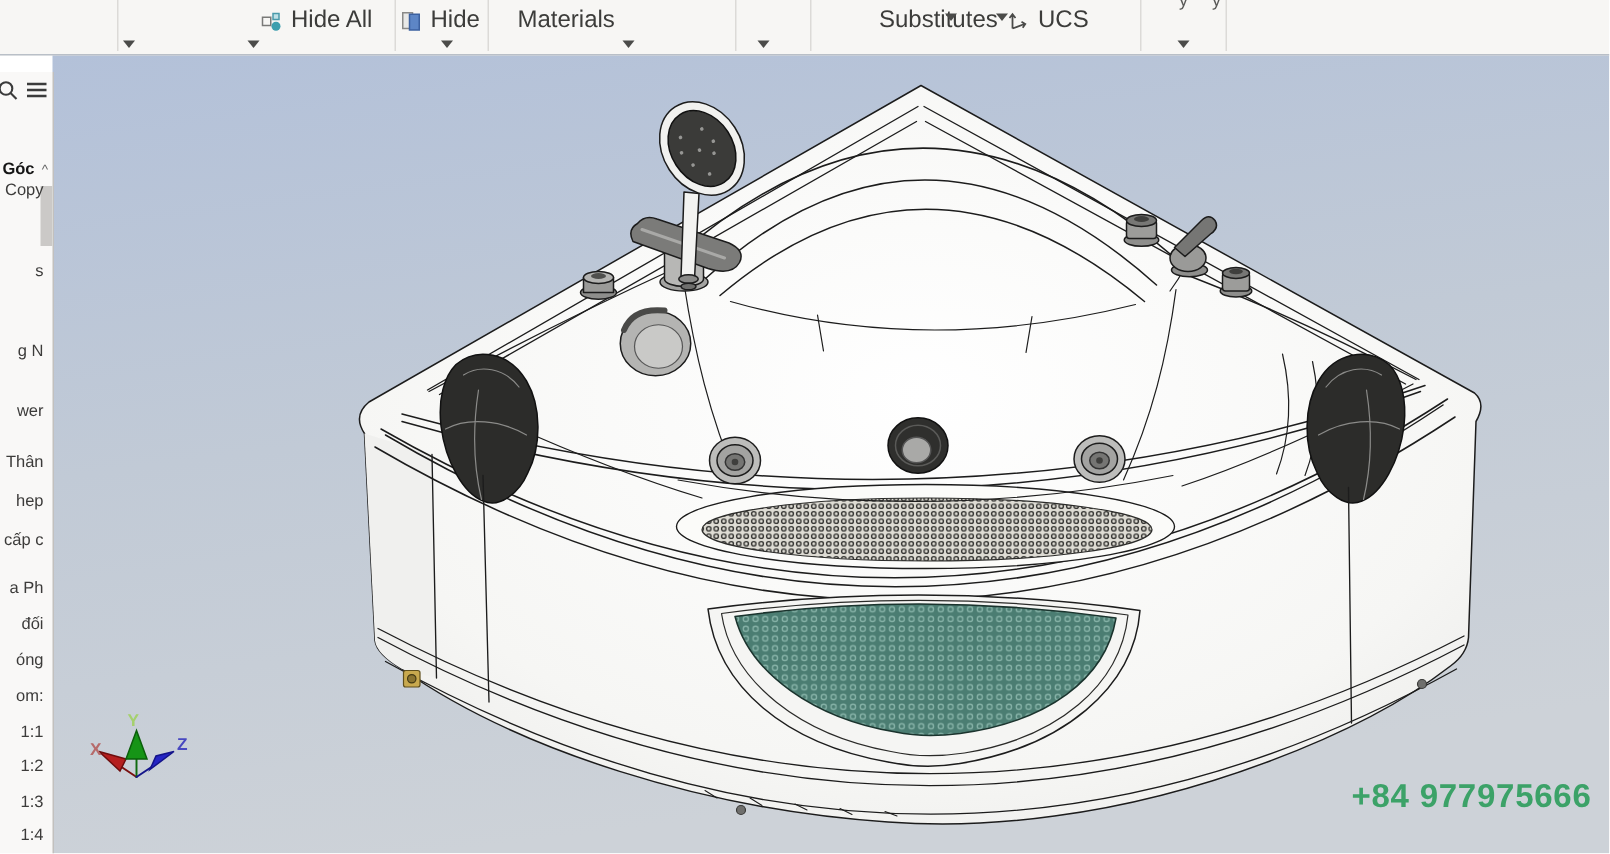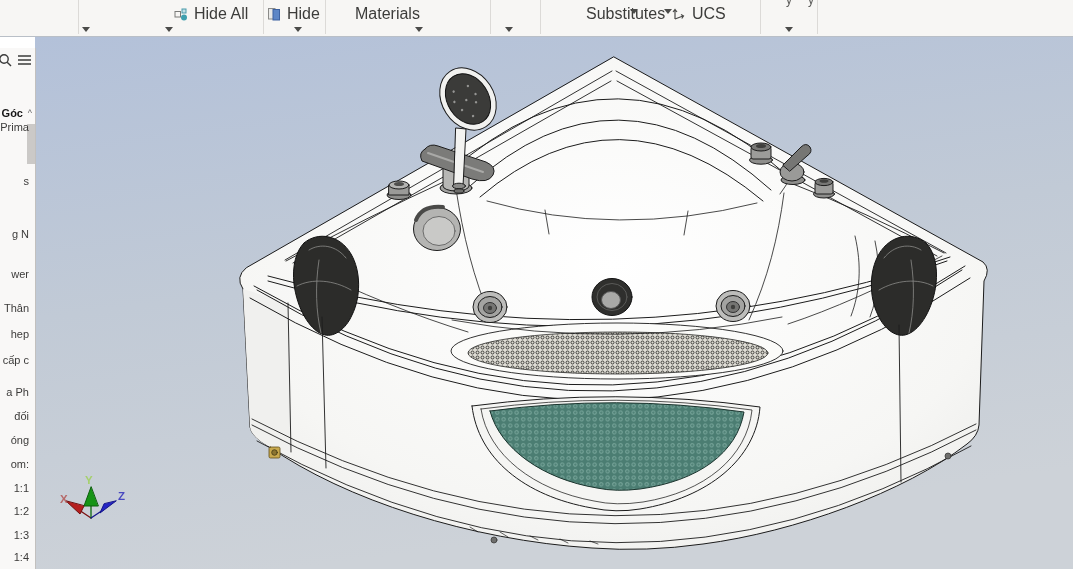--- a/index.html
+++ b/index.html
@@ -195,20 +195,21 @@
       <path d="M91,518 L91,504" stroke="#0f6a0f" stroke-width="1.3"></path>
       <polygon points="91,487 84,506 98,506" fill="#169416" stroke="#0a5f0a"></polygon>
       <path d="M91,518 L103,510" stroke="#15158a" stroke-width="1.3"></path>
       <polygon points="116,501 100,513 104,504" fill="#2525c4" stroke="#14148a"></polygon>
       <text x="60" y="503" font-size="11.5" font-weight="bold" fill="#b66a6a" stroke="none" font-family="Liberation Sans, sans-serif">X</text>
       <text x="85" y="484" font-size="11.5" font-weight="bold" fill="#a5d06e" stroke="none" font-family="Liberation Sans, sans-serif">Y</text>
       <text x="118" y="500" font-size="11.5" font-weight="bold" fill="#4848c0" stroke="none" font-family="Liberation Sans, sans-serif">Z</text>
     </g>
   </svg>
 
+  <div class="phone">+84 977975666</div>
 
   <div class="toolbar">
     <div class="tdiv" style="left:78px"></div>
     <div class="tdiv" style="left:263px"></div>
     <div class="tdiv" style="left:325px"></div>
     <div class="tdiv" style="left:490px"></div>
     <div class="tdiv" style="left:540px"></div>
     <div class="tdiv" style="left:760px"></div>
     <div class="tdiv" style="left:817px"></div>
 
@@ -222,21 +223,21 @@
     </div>
 
     <div class="tbtn" style="left:263px">
       <svg width="15" height="14">
         <rect x="1.5" y="1.5" width="6.5" height="10.5" fill="#e9e9e7" stroke="#8a8a88"></rect>
         <rect x="6" y="2.5" width="6.5" height="10.5" fill="#5d86c6" stroke="#3c61a0"></rect>
       </svg>
       <span>Hide</span>
     </div>
 
-    <div class="tbtn" style="left:351px">
+    <div class="tbtn" style="left:341px">
       <span>Materials</span>
     </div>
 
     <div class="tbtn" style="left:582px">
       <span>Substitutes</span>
     </div>
     <span class="arrow" style="left:630px;top:9px"></span>
     <span class="arrow" style="left:664px;top:9px"></span>
 
     <div class="tbtn" style="left:667px">
@@ -265,21 +266,21 @@
     <svg class="sicon" style="left:17px;top:6px" width="15" height="12">
       <path d="M1,2 H14 M1,6 H14 M1,10 H14" stroke="#3b3b3b" stroke-width="1.7"></path>
     </svg>
 
     <div class="thumb"></div>
 
     <div class="sitem hdr" style="top:59px">
       <span>Góc</span>
       <span class="chev">^</span>
     </div>
-    <div class="sitem" style="top:73px"><span>Prima</span></div>
+    <div class="sitem" style="top:73px"><span>Copy</span></div>
     <div class="sitem" style="top:127px"><span>s</span></div>
     <div class="sitem" style="top:180px"><span>g N</span></div>
     <div class="sitem" style="top:220px"><span>wer</span></div>
     <div class="sitem" style="top:254px"><span>Thân</span></div>
     <div class="sitem" style="top:280px"><span>hep</span></div>
     <div class="sitem" style="top:306px"><span>cấp c</span></div>
     <div class="sitem" style="top:338px"><span>a Ph</span></div>
     <div class="sitem" style="top:362px"><span>đối</span></div>
     <div class="sitem" style="top:386px"><span>óng</span></div>
     <div class="sitem" style="top:410px"><span>om:</span></div>

